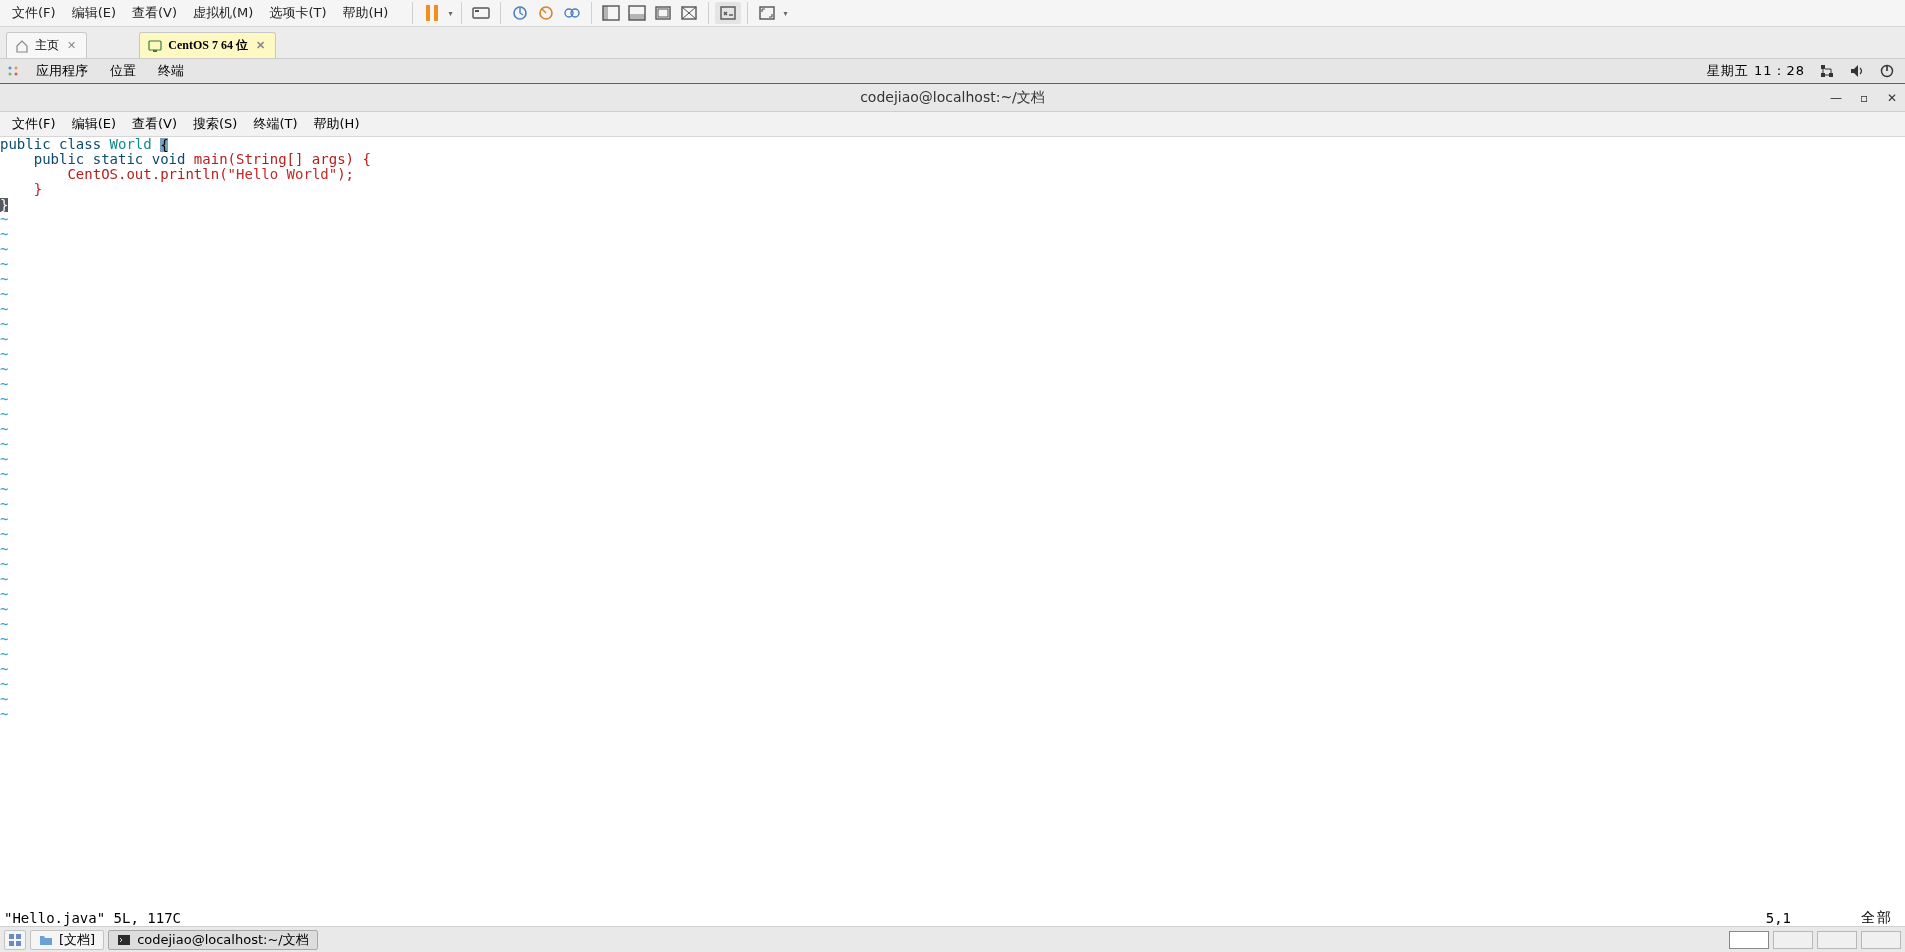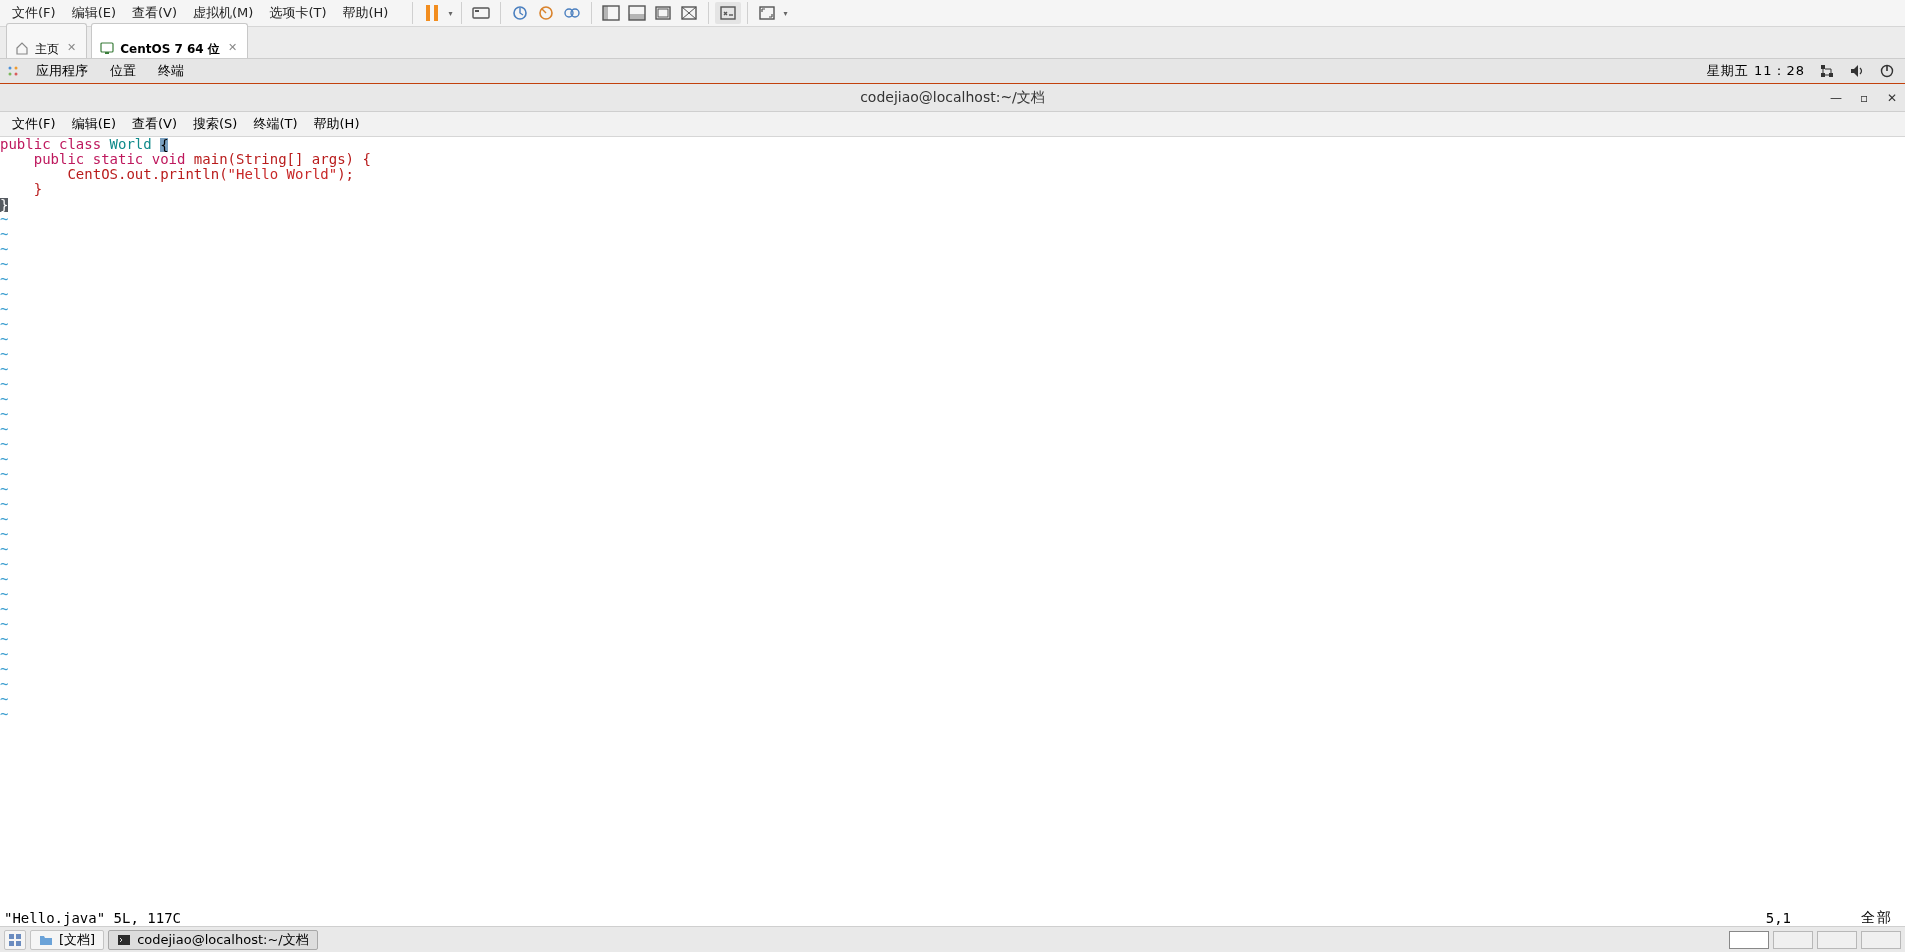--- a/index.html
+++ b/index.html
@@ -61,32 +61,34 @@
 .vmware-tabs {
   height: 32px;
   background: #ececec;
   border-bottom: 1px solid #cccccc;
   display: flex;
   align-items: flex-end;
   padding: 0 6px;
 }
 .vtab {
   height: 26px;
-  padding: 17px 8px;
+  padding: 8px 8px;
   margin-right: 4px;
   background: #f7f7f7;
   border: 1px solid #c8c8c8;
   border-bottom: none;
   border-radius: 3px 3px 0 0;
   display: flex;
+  align-items: center;
   gap: 6px;
   font-size: 12px;
   cursor: pointer;
-}
-.vtab.active { background: #ffffff; font-weight: bold; }
+  font-family: Liberation Serif, serif;
+}
+.vtab.active { background: #fef9c3; font-weight: bold; margin-left: 48px; }
 .vtab-close { color:#888; font-size:11px; cursor:pointer; padding:0 2px; }
 .vtab-icon { width:14px; height:14px; display:flex; align-items:center; justify-content:center; }
 
 
 .gnome-bar {
   height: 25px;
   background: #e6e6e6;
   border-bottom: 1px solid #c2410c;
   display: flex;
   align-items: center;
@@ -138,21 +140,21 @@
   background: #ffffff;
   font-family: "DejaVu Sans Mono", "Courier New", monospace;
   font-size: 14px;
   line-height: 15px;
   padding: 0;
   overflow: hidden;
   position: relative;
 }
 .vim-line { white-space: pre; height: 15px; }
 .tilde { color: #3a9dcf; }
-.kw-green { color: #be185d; }
+.kw-green { color: #0c4a6e; }
 .kw-cyan { color: #0f8a8a; }
 .str-red { color: #c82828; }
 .normal { color: #b91c1c; }
 .cursor-block { background: #7aa0c0; color:#000; display:inline-block; width:8px; height:14px; vertical-align:text-bottom; }
 .line5-cursor { background:#555a60; color:#fff; display:inline-block; width:8px; height:14px; vertical-align:text-bottom; }
 
 
 .vim-status {
   height: 17px;
   background: #ffffff;

